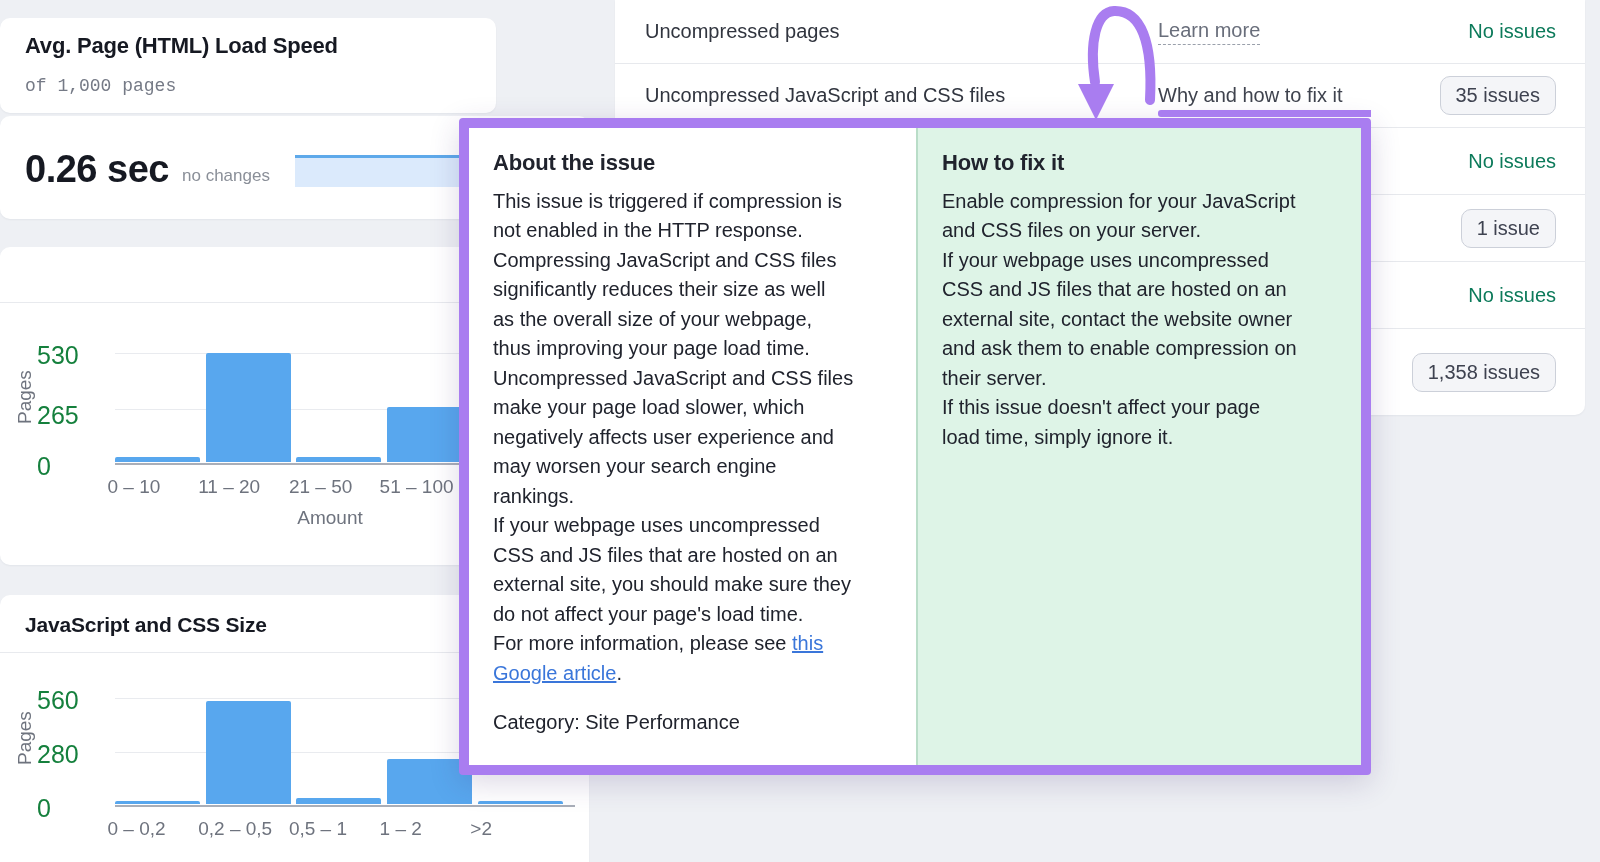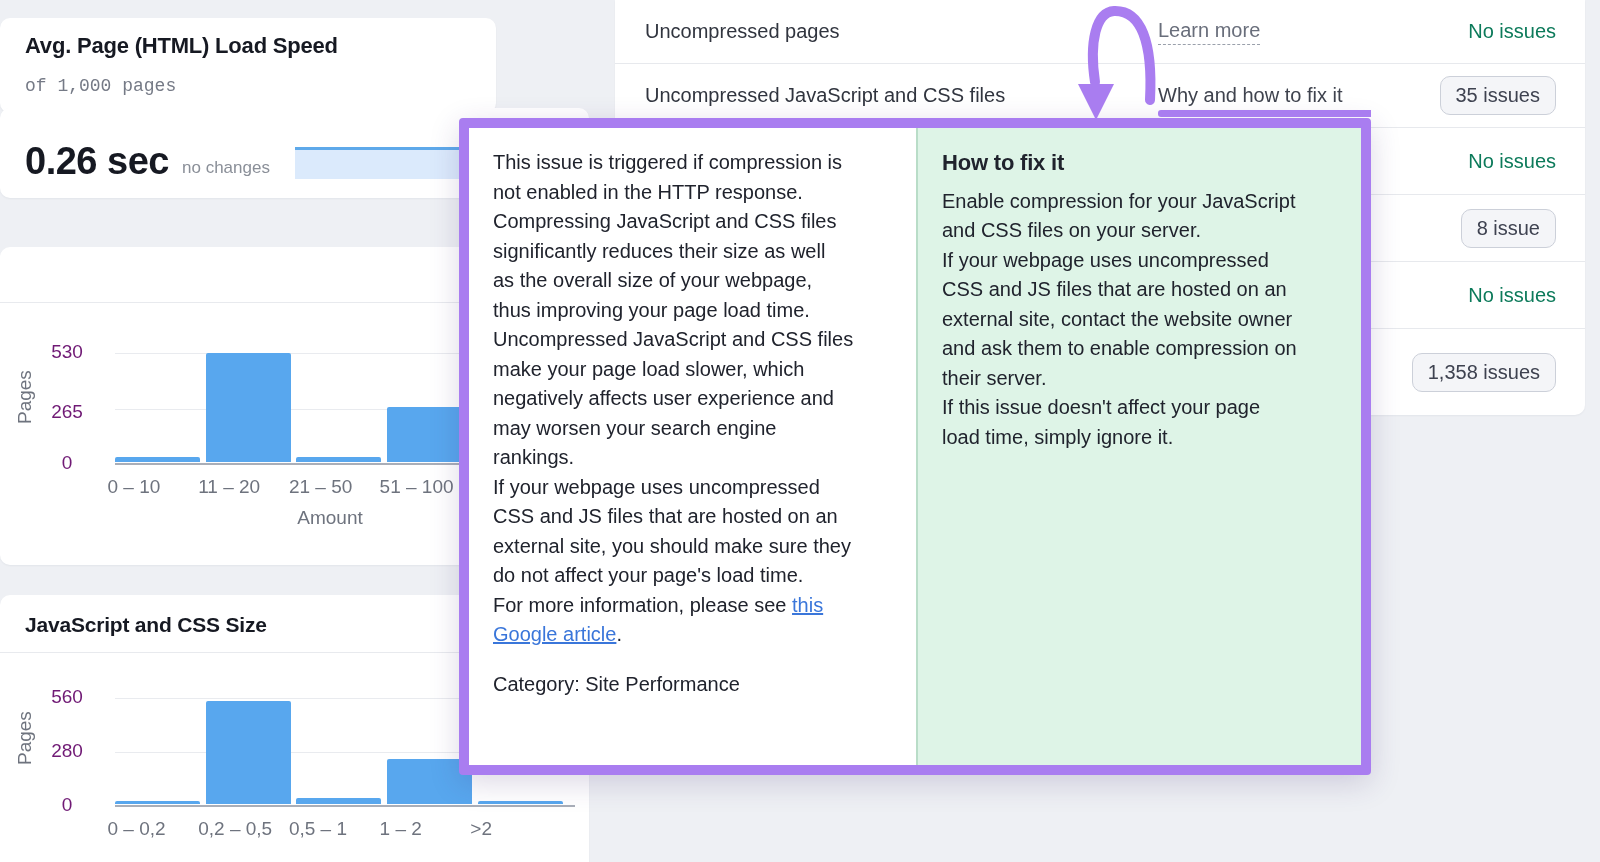--- a/index.html
+++ b/index.html
@@ -11,41 +11,41 @@
     color:#161922;
   }
   .card {
     position:absolute; background:#fff; border-radius:10px;
     box-shadow:0 1px 2px rgba(20,30,60,.05);
   }
   
   .card-a { left:0; top:18; width:496px; height:95px; top:18px; }
   .card-a .title { position:absolute; left:25px; top:15px; font-size:22px; font-weight:700; letter-spacing:-.2px; }
   .card-a .subtitle { position:absolute; left:25px; top:58px; font-size:18px; color:#757a86;font-family:Liberation Mono, monospace; }
-  .card-b { left:0; top:108px; width:589px; height:90px; }
+  .card-b { left:0; top:116px; width:589px; height:103px; }
   .card-b .big-value { position:absolute; left:25px; top:32px; font-size:38px; font-weight:700; letter-spacing:-.5px; }
   .card-b .change { position:absolute; left:182px; top:50px; font-size:17px; color:#8a8f98; }
   .card-b .trend-bar { position:absolute; left:295px; top:39px; width:290px; height:32px;
     background:#dbeafc; border-top:3px solid #5ea9ea; }
   .card-c { left:0; top:247px; width:589px; height:318px; }
   .card-d { left:0; top:595px; width:589px; height:280px; }
   .chart-title { position:absolute; left:25px; top:18px; font-size:21px; font-weight:700; letter-spacing:-.2px; }
   .card-divider { position:absolute; left:0; right:0; height:1px; background:#e8eaee; }
   .card-c .card-divider { top:55px; }
   .card-d .card-divider { top:57px; }
   .ylabel { position:absolute; left:14px; width:22px; font-size:19px; color:#6e737e;
     transform:rotate(-90deg); transform-origin:center; white-space:nowrap; text-align:center; }
   .card-c .ylabel { top:155px; }
   .card-d .ylabel { top:148px; }
   .xlabel { position:absolute; left:115px; width:430px; text-align:center; font-size:19px; color:#6e737e; }
   .card-c .xlabel { top:260px; }
   .plot { position:absolute; overflow:visible; }
   .gridline { position:absolute; left:0; width:460px; height:1px; background:#e9ebef; }
   .gridline.baseline { height:2px; background:#a9aeb8; }
-  .ytick { position:absolute; left:-78px; width:60px; text-align:center; font-size:19px; color:#701a75; }
+  .ytick { position:absolute; left:-78px; width:60px; text-align:left; font-size:25px; color:#15803d; }
   .bar { position:absolute; bottom:2px; background:#58a7ee; border-radius:2px 2px 0 0; }
   .xtick { position:absolute; width:100px; text-align:left; font-size:19px; color:#6e737e; }
   
   .card-issues { left:615px; top:0; width:970px; height:415px; border-radius:0 0 10px 10px; }
   .issue-row { position:relative; border-bottom:1px solid #e7e9ed; display:flex; align-items:center; }
   .issue-row:last-child { border-bottom:none; }
   .row-label { padding-left:30px; font-size:20px; color:#31353f; }
   .row-link { position:absolute; left:543px; font-size:20px; cursor:pointer; }
   .link-dashed { color:#696e7b; border-bottom:1px dashed #9aa0ab; padding-bottom:2px; }
   .link-plain { color:#3f434e; }
@@ -138,32 +138,33 @@
   </div>
   <div class="issue-row" style="height:64px;">
     <span class="row-label">Uncompressed JavaScript and CSS files</span>
     <a class="row-link link-plain">Why and how to fix it</a>
     <a class="row-status status-badge">35 issues</a>
   </div>
   <div class="issue-row" style="height:67px;">
     <span class="row-status status-ok">No issues</span>
   </div>
   <div class="issue-row" style="height:67px;">
-    <a class="row-status status-badge">8 issue</a>
+    <a class="row-status status-badge">1 issue</a>
   </div>
   <div class="issue-row" style="height:67px;">
     <span class="row-status status-ok">No issues</span>
   </div>
   <div class="issue-row" style="height:86px;">
     <a class="row-status status-badge">1,358 issues</a>
   </div>
 </div>
 
 <div class="popup">
   <div class="popup-panel panel-about">
+    <div class="popup-heading">About the issue</div>
     <div class="popup-lines">This issue is triggered if compression is
 not enabled in the HTTP response.
 Compressing JavaScript and CSS files
 significantly reduces their size as well
 as the overall size of your webpage,
 thus improving your page load time.
 Uncompressed JavaScript and CSS files
 make your page load slower, which
 negatively affects user experience and
 may worsen your search engine

